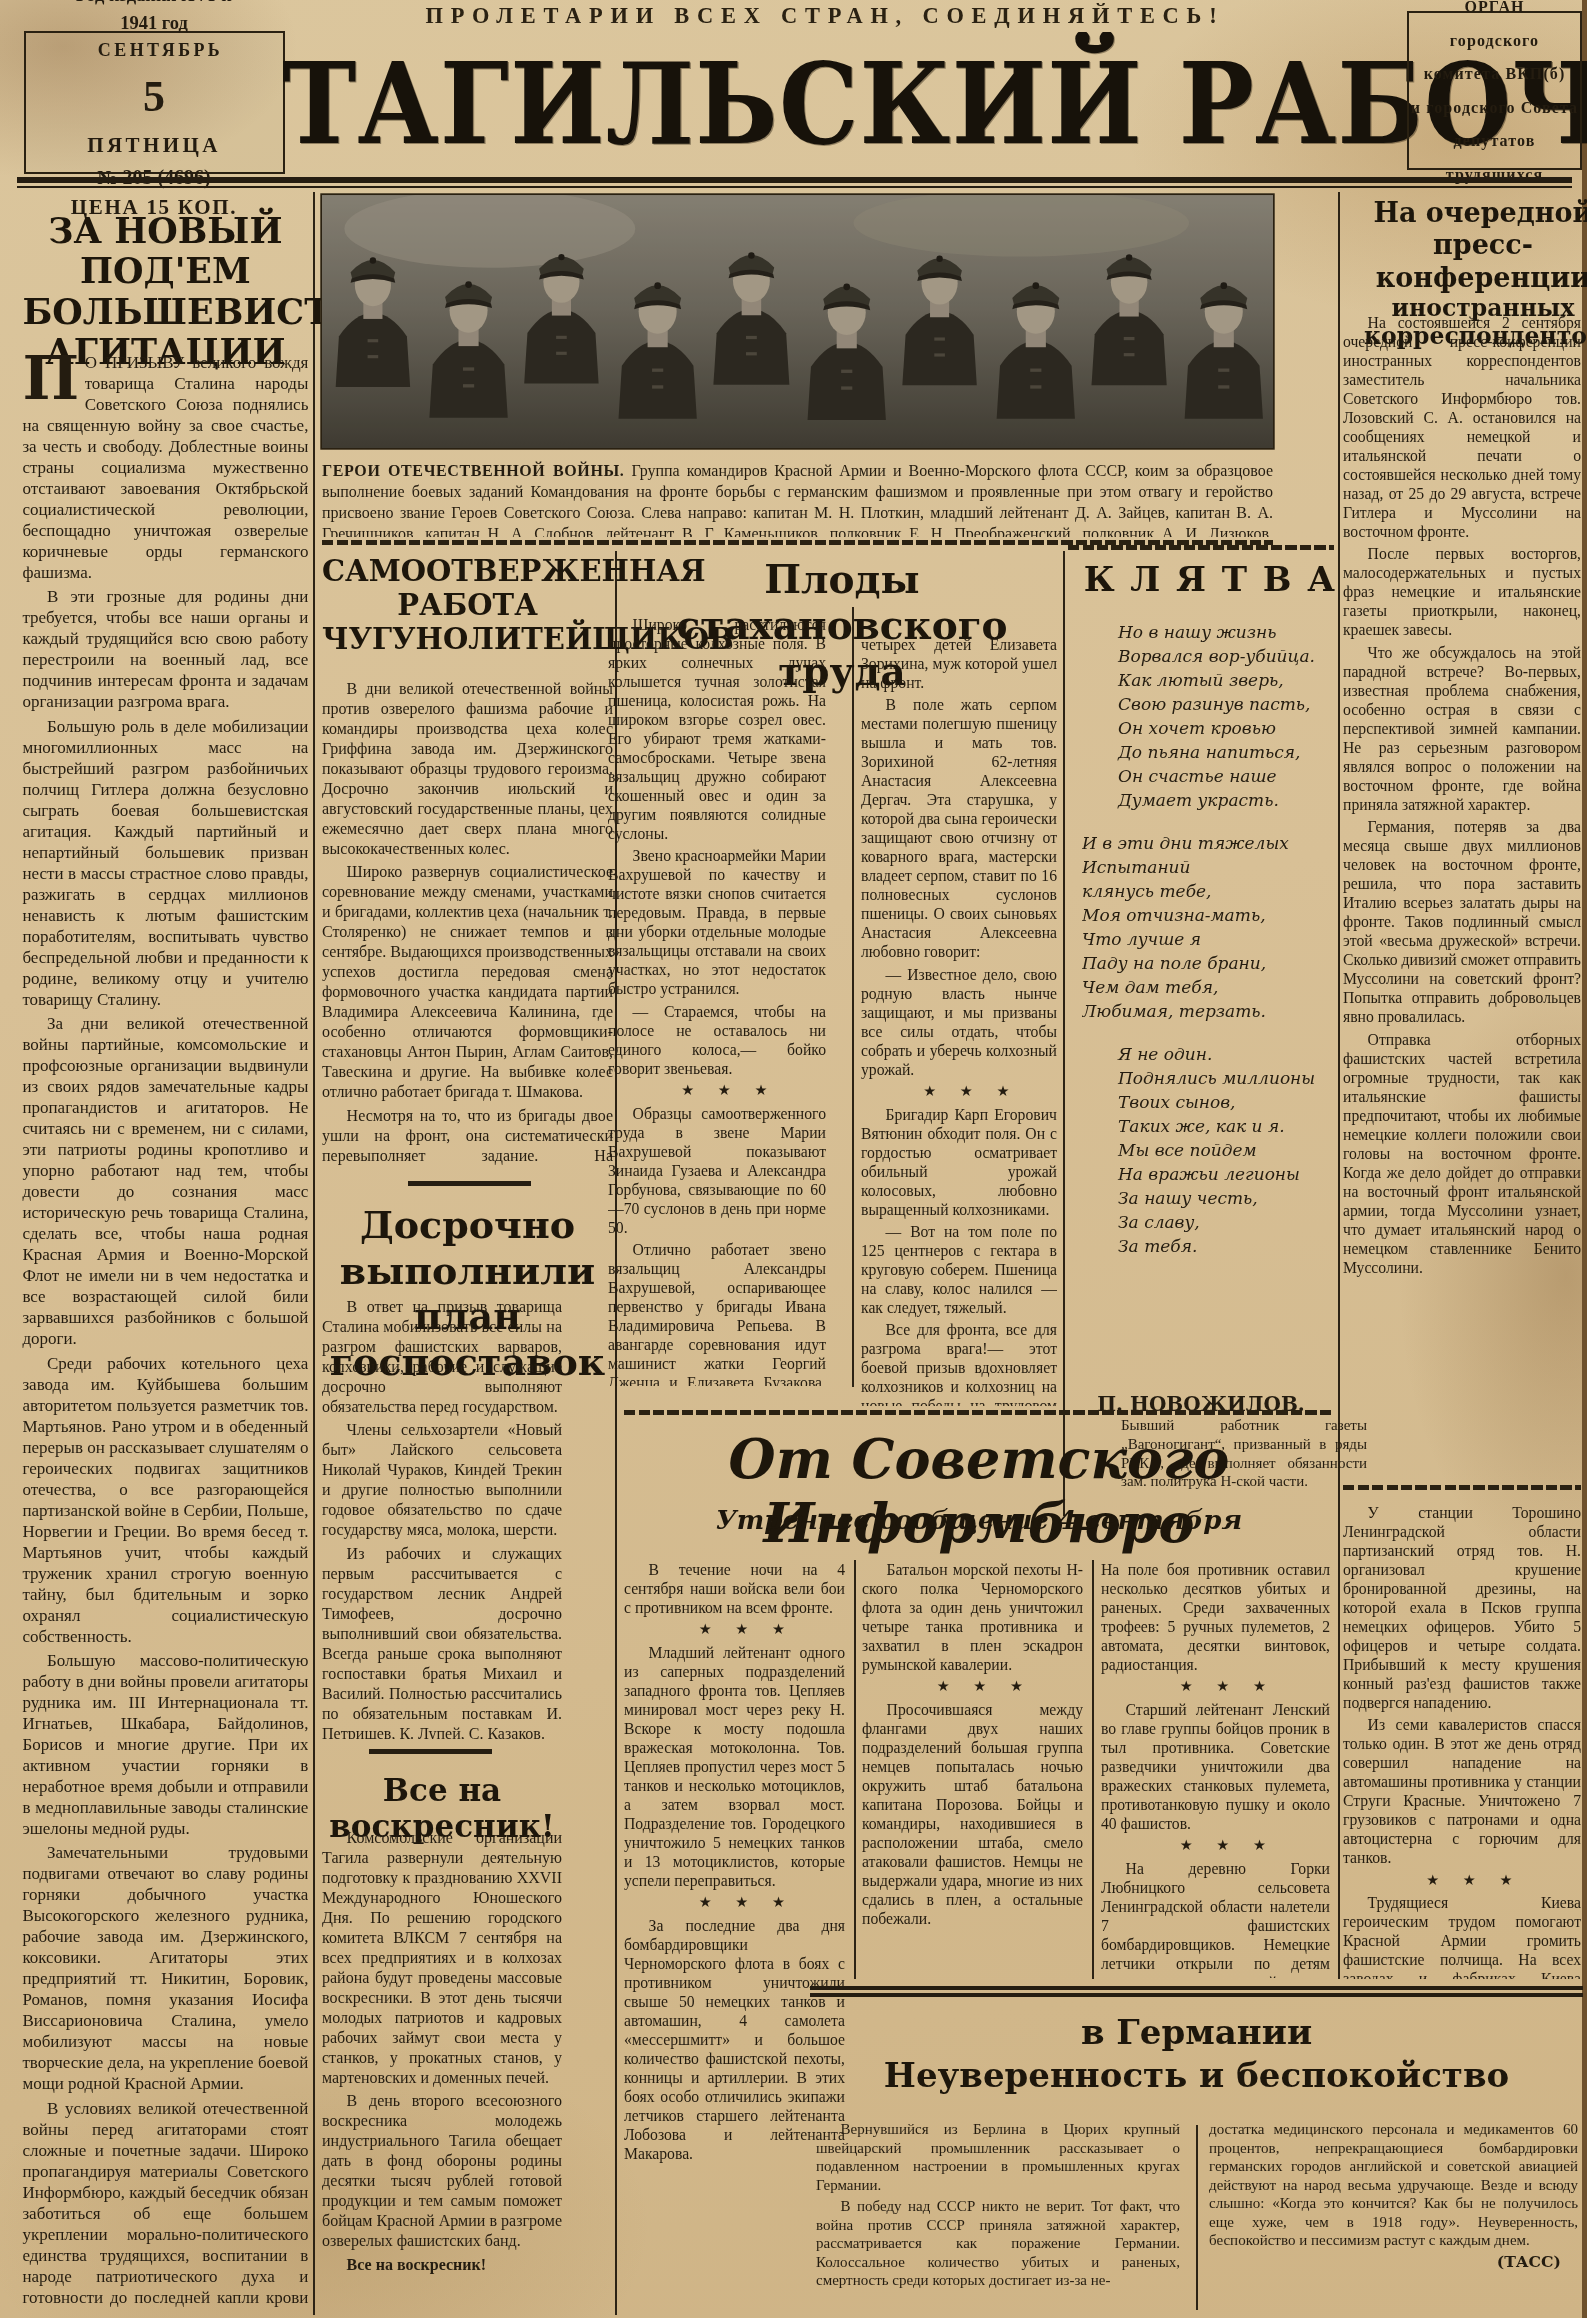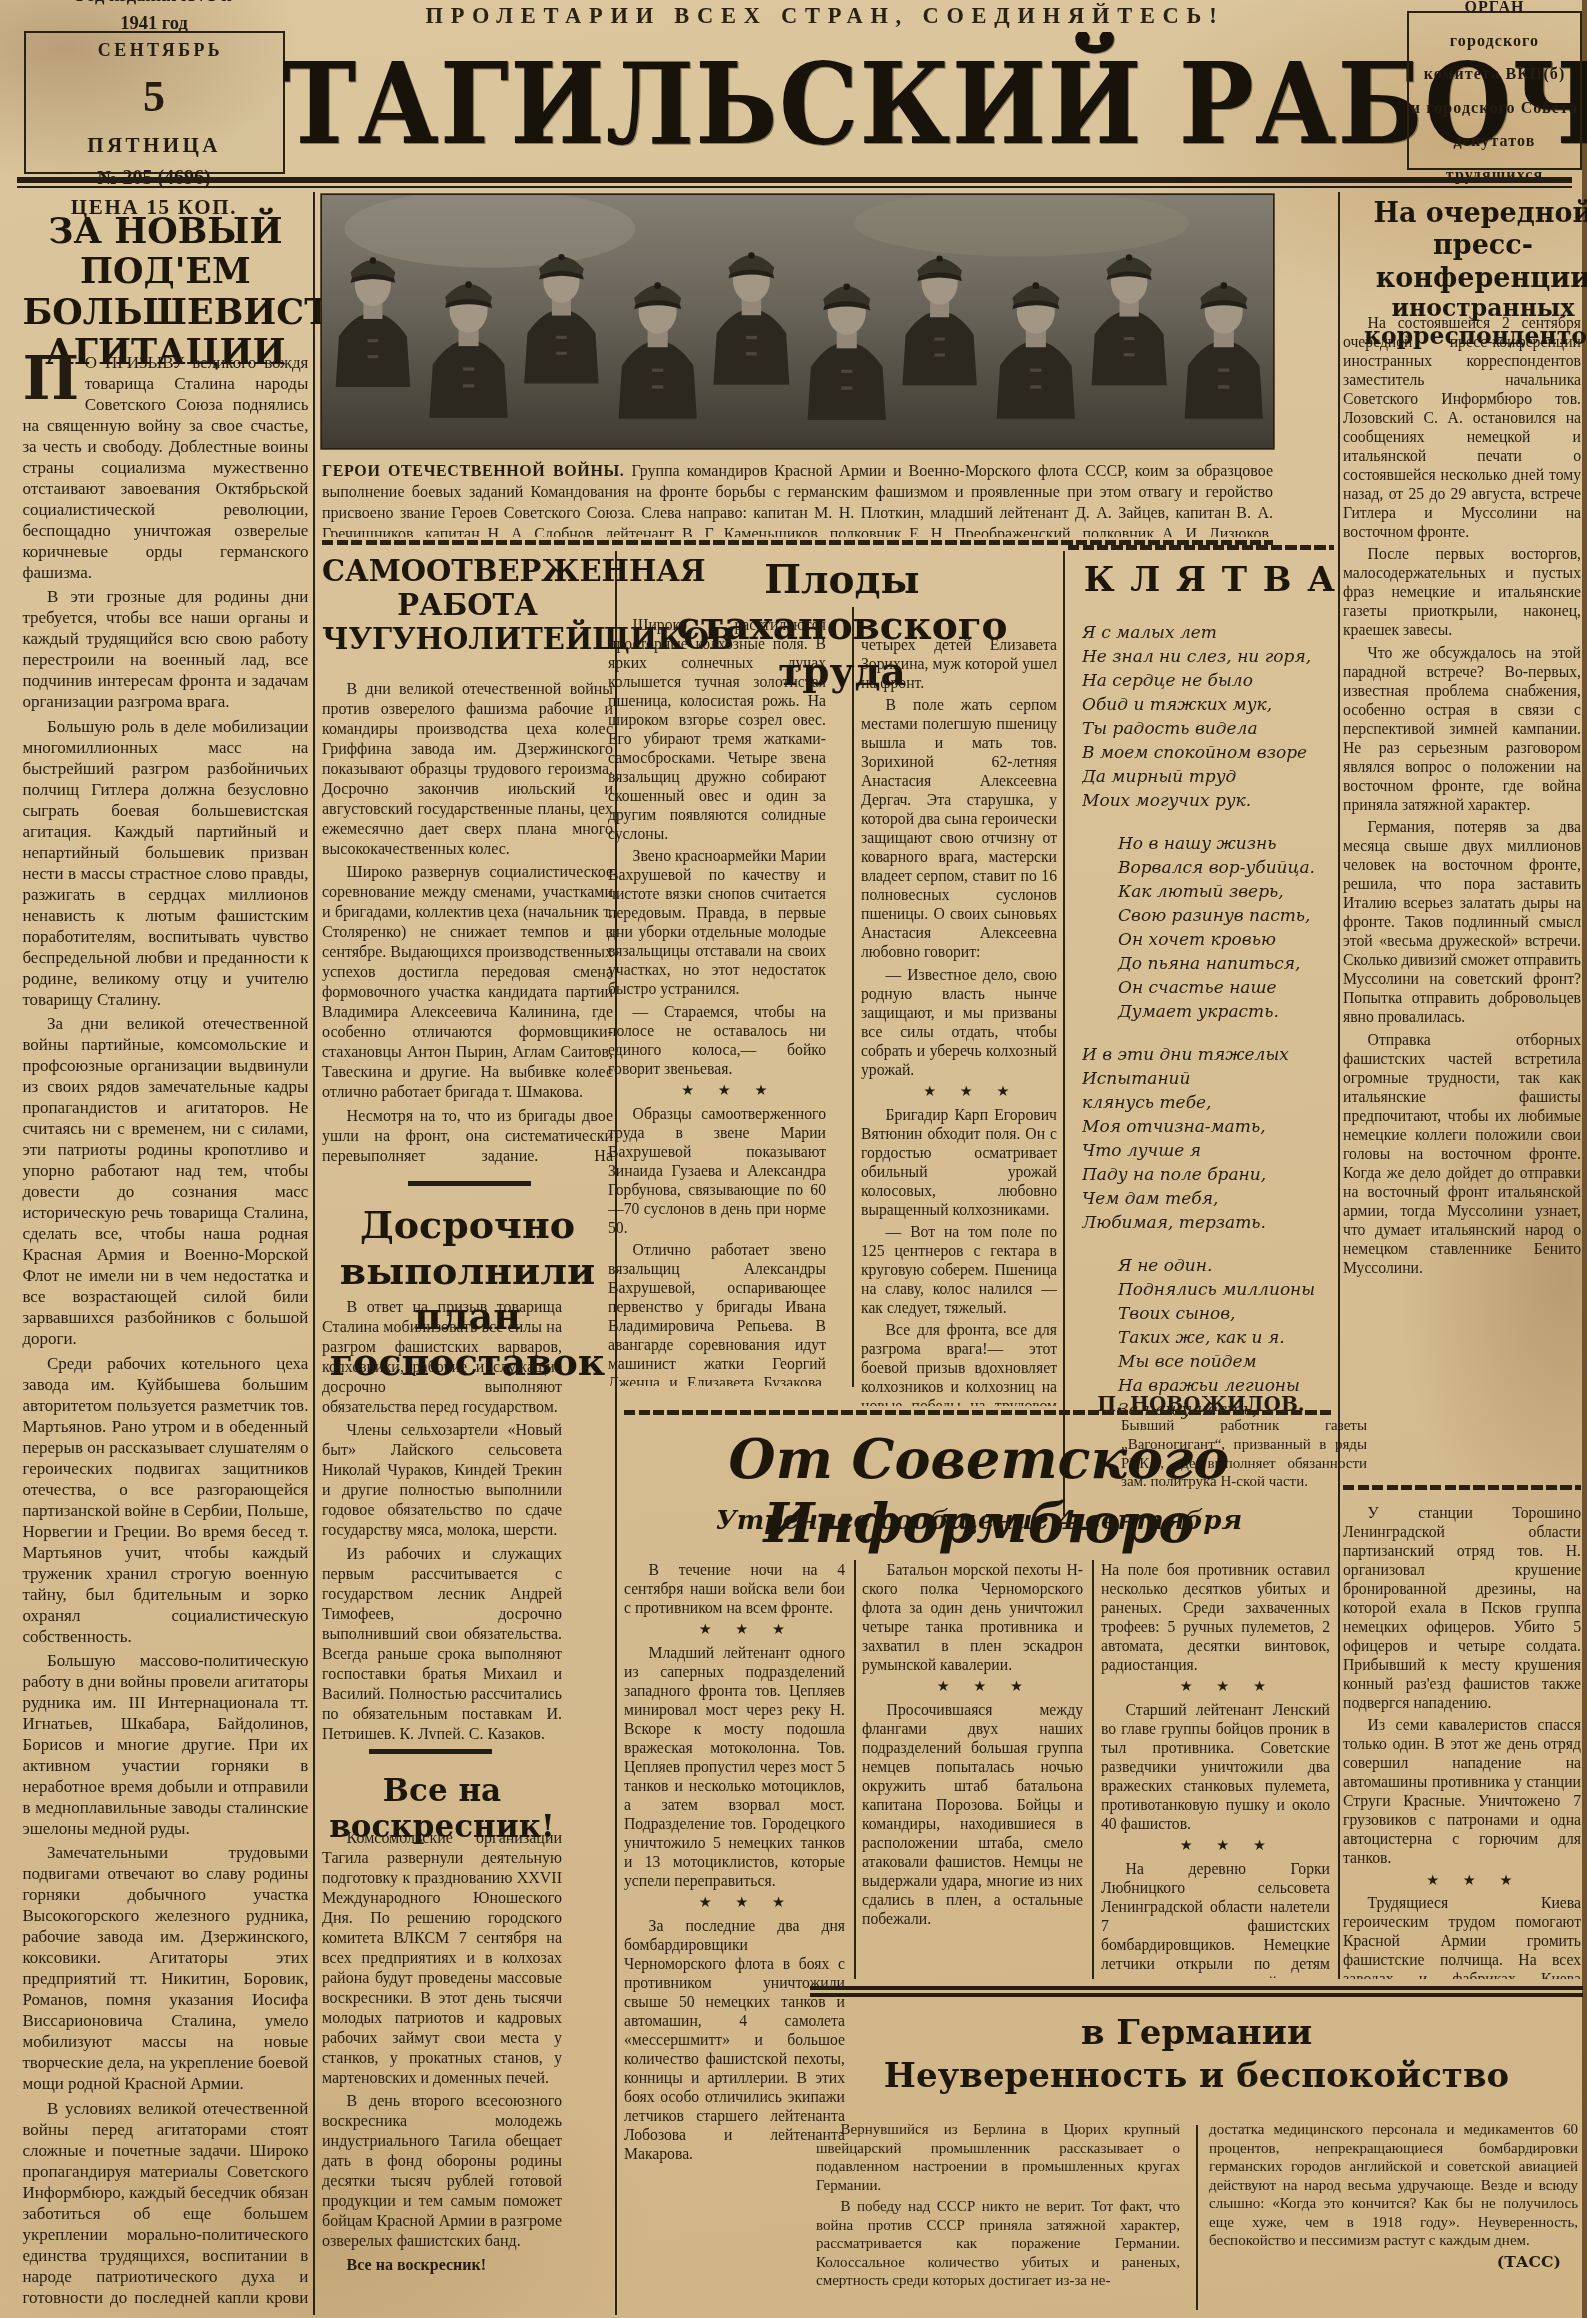--- a/index.html
+++ b/index.html
@@ -248,28 +248,20 @@
     <p>— Вот на том поле по 125 центнеров с гектара в круговую соберем. Пшеница на славу, колос налился — как следует, тяжелый.</p>
     <p>Все для фронта, все для разгрома врага!— этот боевой призыв вдохновляет колхозников и колхозниц на новые победы на трудовом фронте.</p>
 
   </div>
 
   <div class="wavy" style="left:1068px;top:545px;width:266px;"></div>
   <div class="abs" style="left:1068px;top:559px;width:266px;">
     <h2 class="headline" style="font-size:34px;letter-spacing:15.7px;text-indent:15.7px;">КЛЯТВА</h2>
   </div>
   <div class="abs poem" style="left:1082px;top:620px;width:246px;height:800px;font-size:17px;line-height:24px;font-style:italic;font-family:'DejaVu Serif',serif;overflow:hidden;">
-    <p>Я с малых лет
-Не знал ни слез, ни горя,
-На сердце не было
-Обид и тяжких мук,
-Ты радость видела
-В моем спокойном взоре
-Да мирный труд
-Моих могучих рук.</p>
     <p class="indent">Но в нашу жизнь
 Ворвался вор-убийца.
 Как лютый зверь,
 Свою разинув пасть,
 Он хочет кровью
 До пьяна напиться,
 Он счастье наше
 Думает украсть.</p>
     <p>И в эти дни тяжелых
 Испытаний

